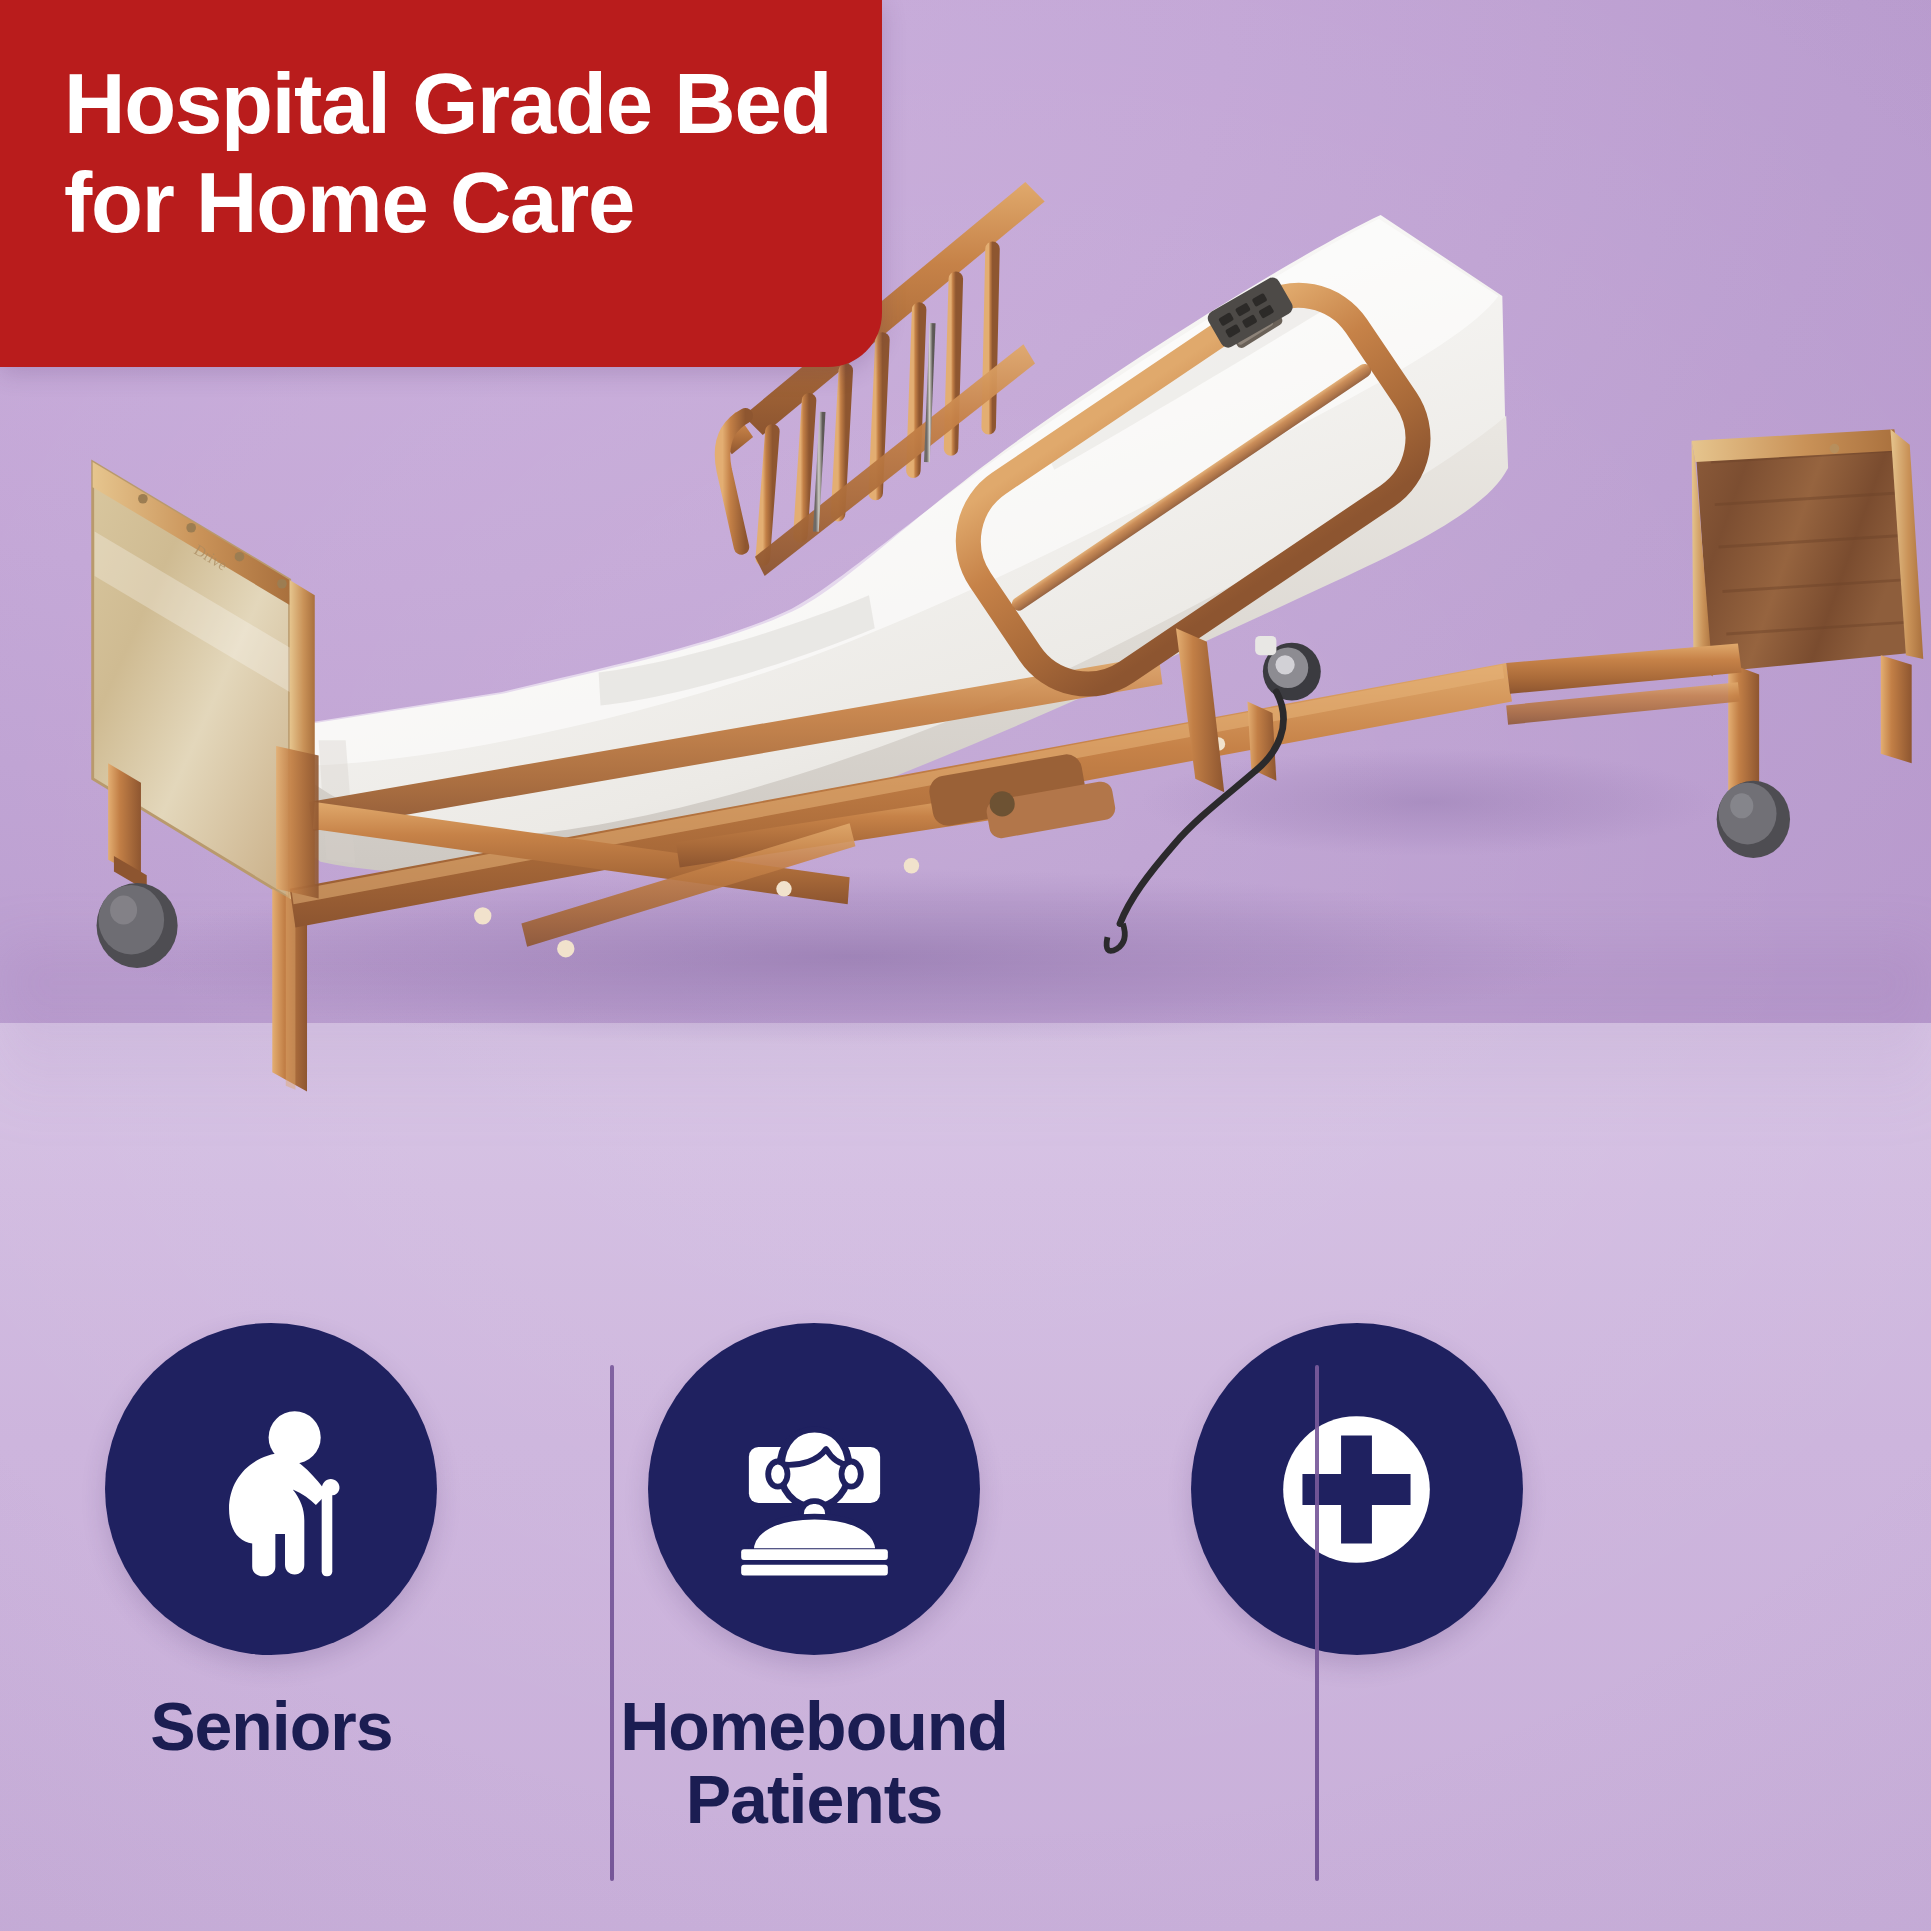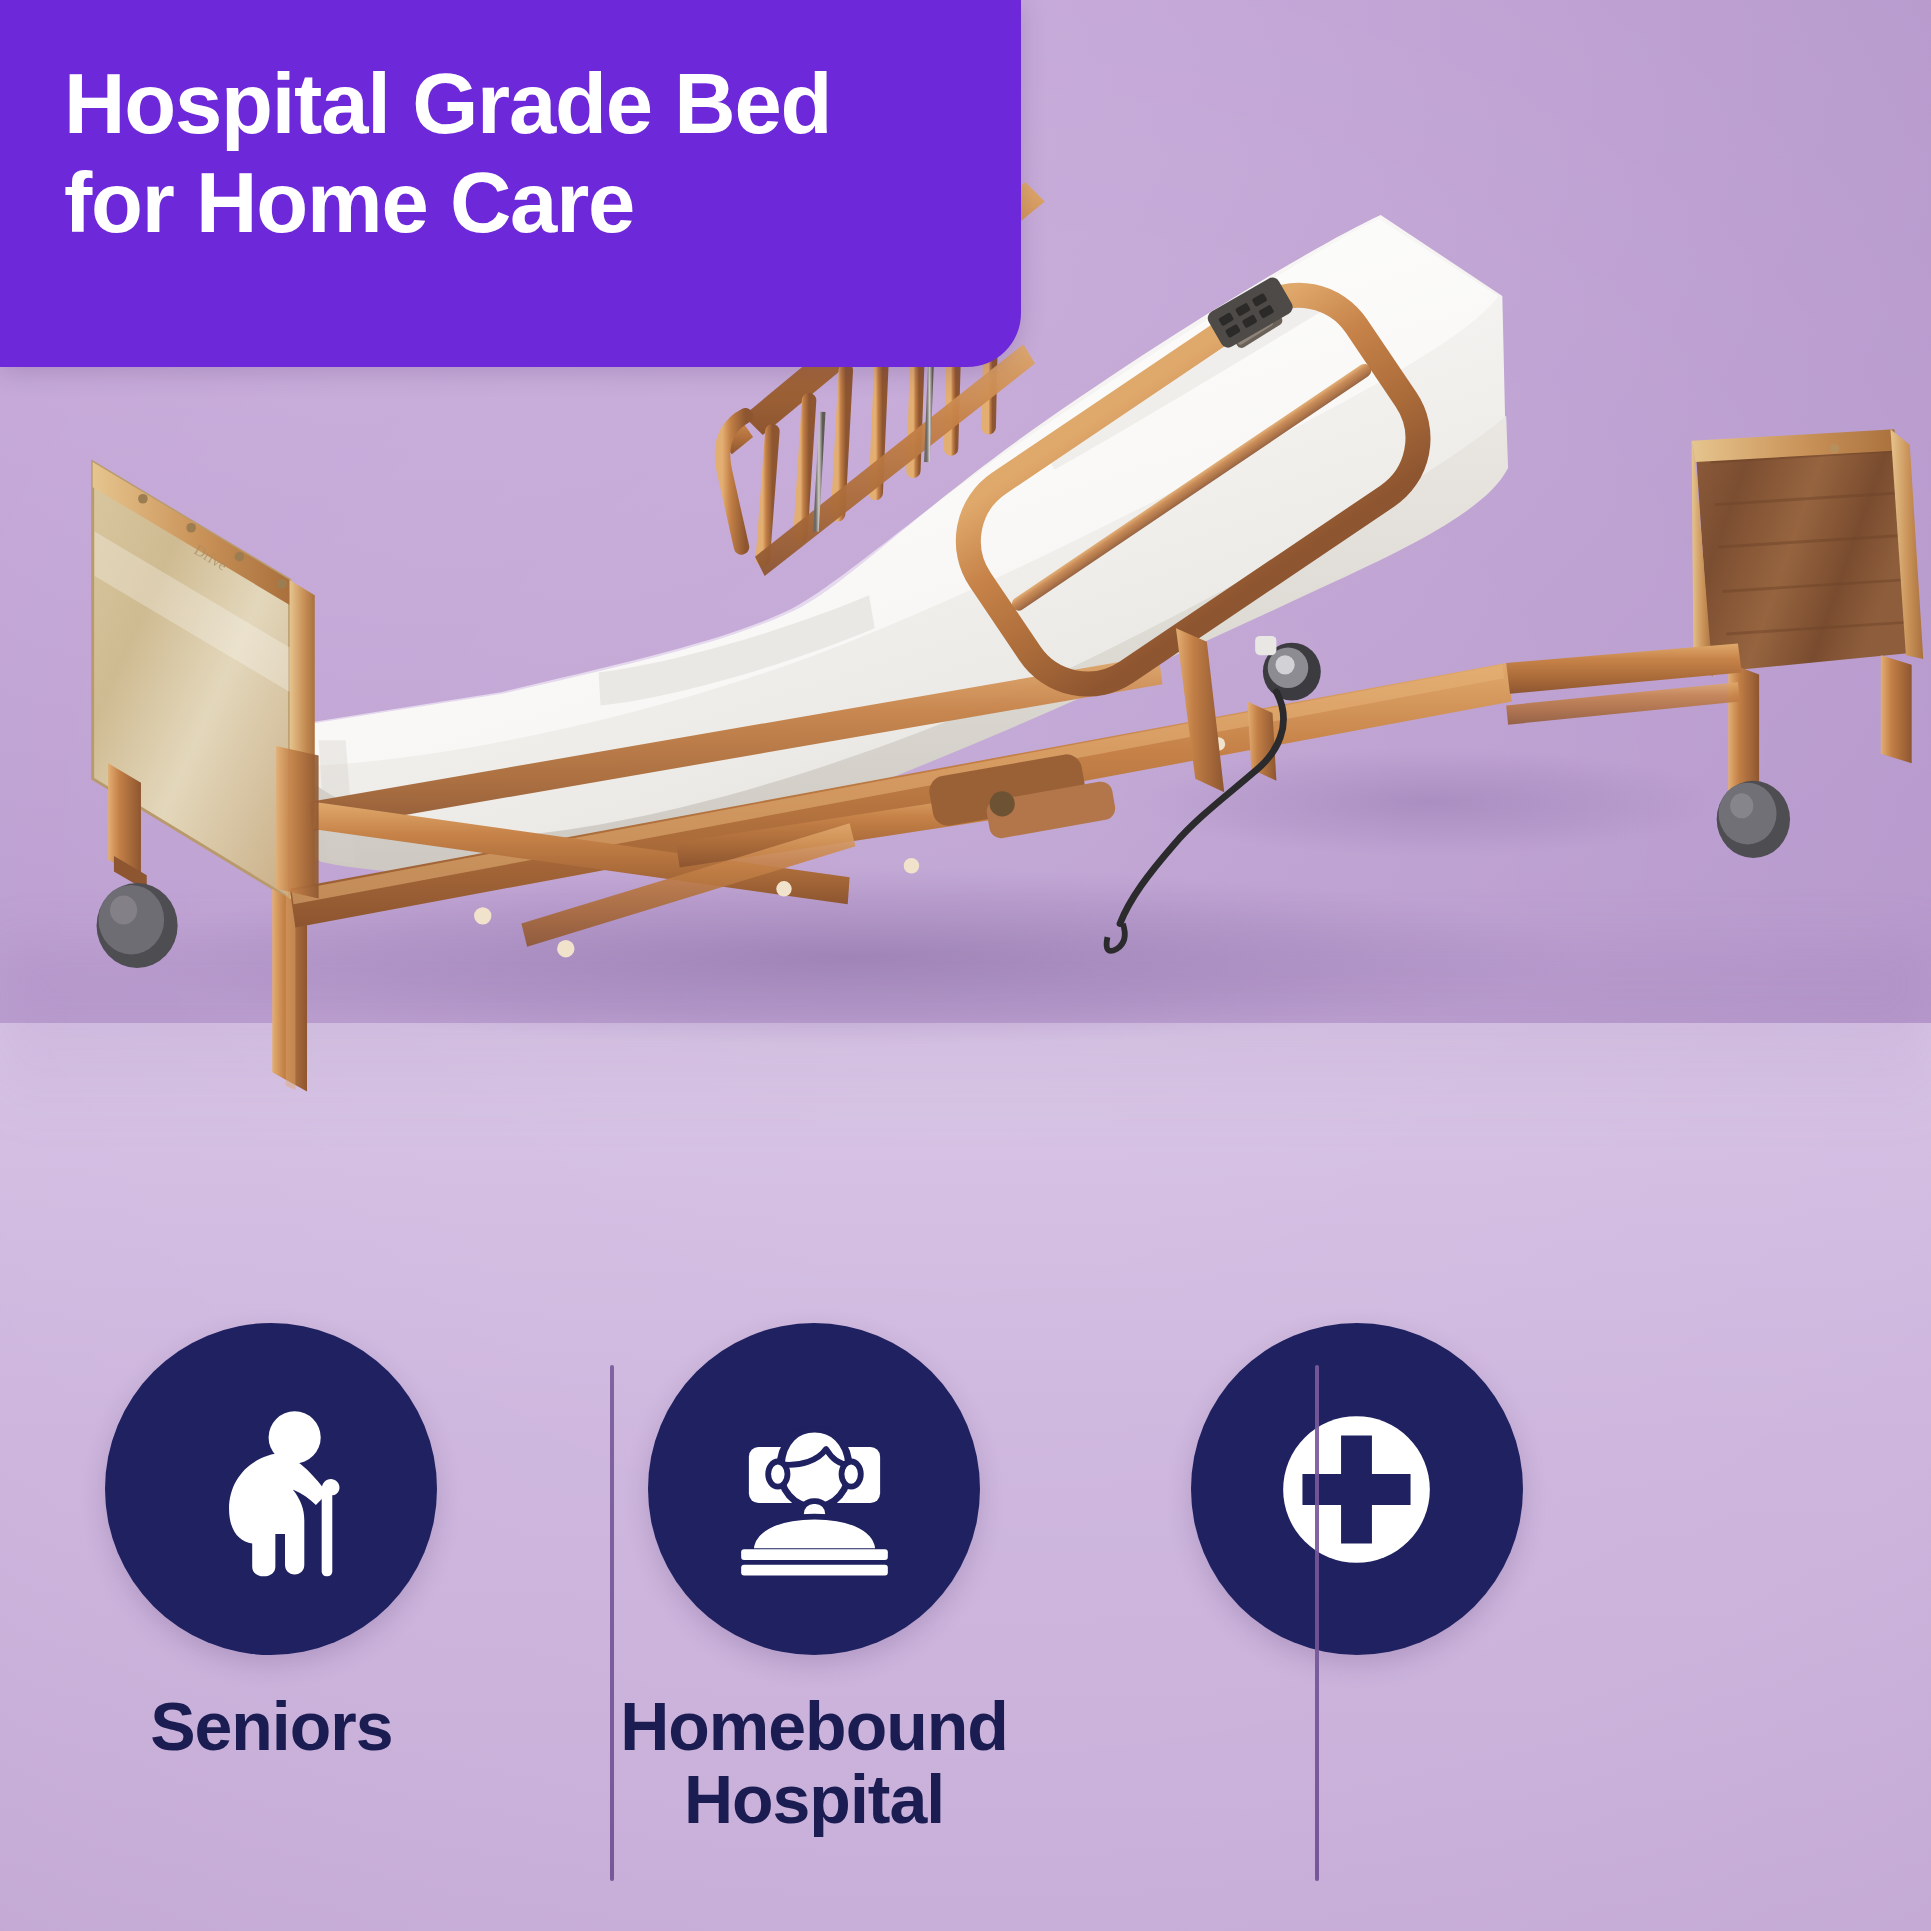--- a/index.html
+++ b/index.html
@@ -20,22 +20,22 @@
   }
   .bg-wallshadow{position:absolute;left:0;top:946px;width:1931px;height:174px;
     background:linear-gradient(180deg,rgba(150,115,175,.22),rgba(150,115,175,0));
     filter:blur(25px);
   }
   .bg-vig{position:absolute;inset:0;
     background:radial-gradient(115% 95% at 50% 42%, rgba(255,255,255,.10) 0%, rgba(255,255,255,0) 55%, rgba(110,80,140,.13) 100%);
   }
 
   
-  .banner{position:absolute;left:0;top:0;width:1021px;height:367px;
-    background:#6d28d9;border-bottom-right-radius:54px;z-index:40;
+  .banner{position:absolute;left:0;top:0;width:882px;height:367px;
+    background:#b91c1c;border-bottom-right-radius:54px;z-index:40;
     box-shadow:0 5.8px 25px rgba(70,40,95,.20);
   }
   .banner h1{position:absolute;left:64px;top:54px;margin:0;
     color:#ffffff;font-size:85px;line-height:1.17;font-weight:bold;
     letter-spacing:-1.2px;white-space:pre-line;
   }
 
   
   .photo{position:absolute;left:0;top:126px;width:1931px;height:985px;z-index:20;}
   .photo svg{display:block;width:1931px;height:985px;}
@@ -358,21 +358,21 @@
 
           <rect x="86" y="112" width="28" height="34" rx="13" fill="#ffffff" stroke="#1f2160" stroke-width="6"></rect>
 
           <path d="M 34 164 C 34 142, 60 128, 100 128 C 140 128, 166 142, 166 164 Z" fill="#ffffff" stroke="#1f2160" stroke-width="6"></path>
 
           <rect x="24" y="162" width="152" height="11" rx="3" fill="#ffffff"></rect>
           <rect x="24" y="178" width="152" height="11" rx="3" fill="#ffffff"></rect>
         </svg>
       </div>
       <div class="flabel">Homebound
-Hospital</div>
+Patients</div>
     </div>
 
     <div class="feature">
       <div class="fcircle">
         <svg width="193" height="193" viewBox="0 0 200 200">
           <circle cx="100" cy="100" r="76" fill="#ffffff"></circle>
           <path d="M 84 44 L 116 44 L 116 84 L 156 84 L 156 116 L 116 116
                    L 116 156 L 84 156 L 84 116 L 44 116 L 44 84 L 84 84 Z" fill="#1f2160"></path>
         </svg>
       </div>

